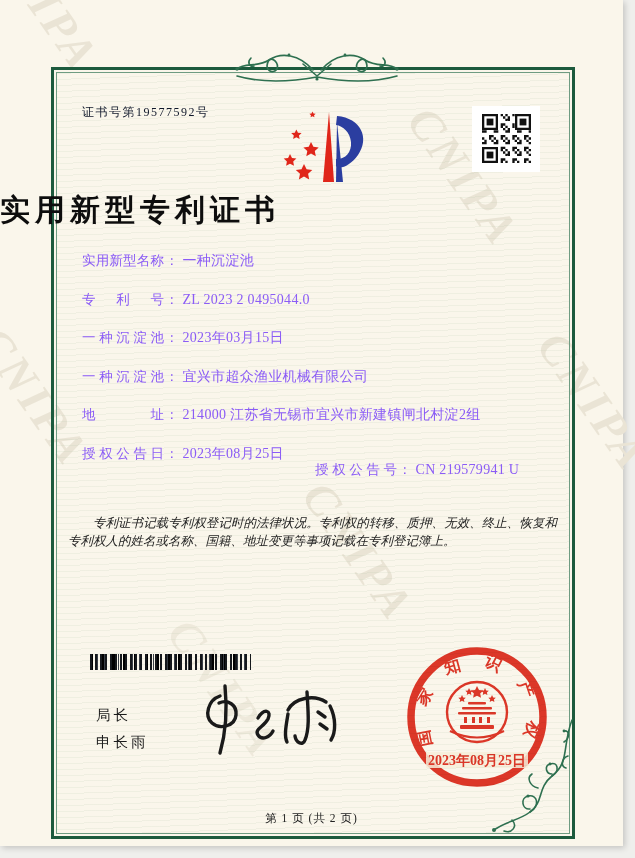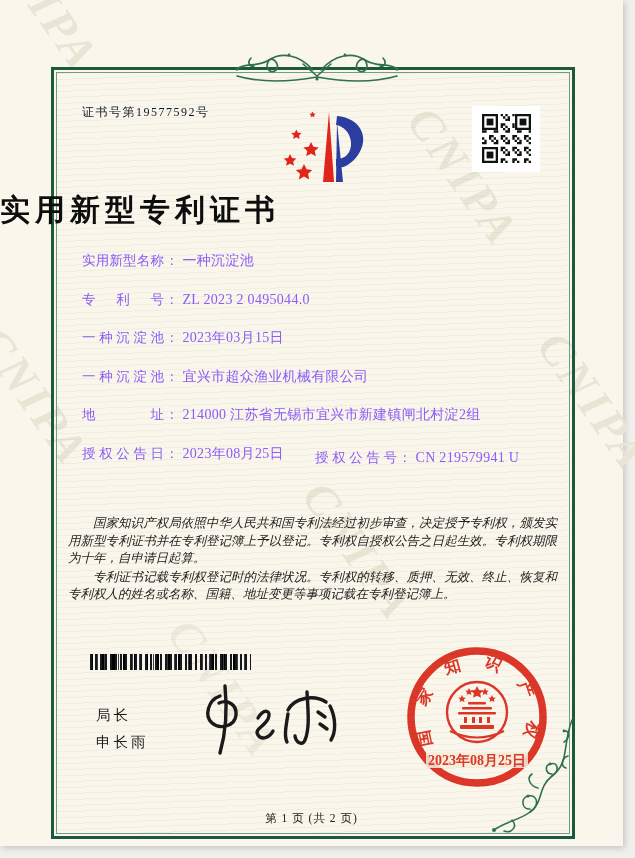--- a/index.html
+++ b/index.html
@@ -55,21 +55,21 @@
   }
   
   .fields{position:absolute;left:82px;top:252px;width:480px;z-index:4;color:#8b5cf6;}
   .frow{position:relative;height:20px;margin-bottom:18.5px;font-size:14px;white-space:nowrap;}
   .flabel{
     display:inline-block;width:82px;vertical-align:bottom;
     font-size:13.5px;text-align:justify;text-align-last:justify;
   }
   .fcolon{display:inline-block;margin:0 4px 0 1px;font-size:13.5px;}
   .fvalue{font-size:14px;letter-spacing:.3px;}
-  .pair2{position:absolute;left:233px;top:4px;}
+  .pair2{position:absolute;left:233px;top:16px;}
   
   .paras{
     position:absolute;left:68px;top:515px;width:489px;z-index:4;
     font-size:12.5px;line-height:17.6px;text-align:justify;
     font-style:italic;color:#222;
   }
   .paras p{margin:0;text-indent:2em;}
   .paras p + p{margin-top:1px;}
   
   .barcode{
@@ -200,21 +200,20 @@
     </div>
     <div class="frow">
       <span class="flabel">授权公告日</span><span class="fcolon">：</span><span class="fvalue">2023年08月25日</span>
       <span class="pair2">
         <span class="flabel">授权公告号</span><span class="fcolon">：</span><span class="fvalue">CN 219579941 U</span>
       </span>
     </div>
   </div>
 
   <div class="paras">
-    <p>国家知识产权局依照中华人民共和国专利法经过初步审查，决定授予专利权，颁发实用新型专利证书并在专利登记簿上予以登记。专利权自授权公告之日起生效。专利权期限为十年，自申请日起算。</p>
     <p>专利证书记载专利权登记时的法律状况。专利权的转移、质押、无效、终止、恢复和专利权人的姓名或名称、国籍、地址变更等事项记载在专利登记簿上。</p>
   </div>
 
   <div class="barcode"></div>
 
   <div class="sig-titles">
     <div>局长</div>
     <div>申长雨</div>
   </div>
 

